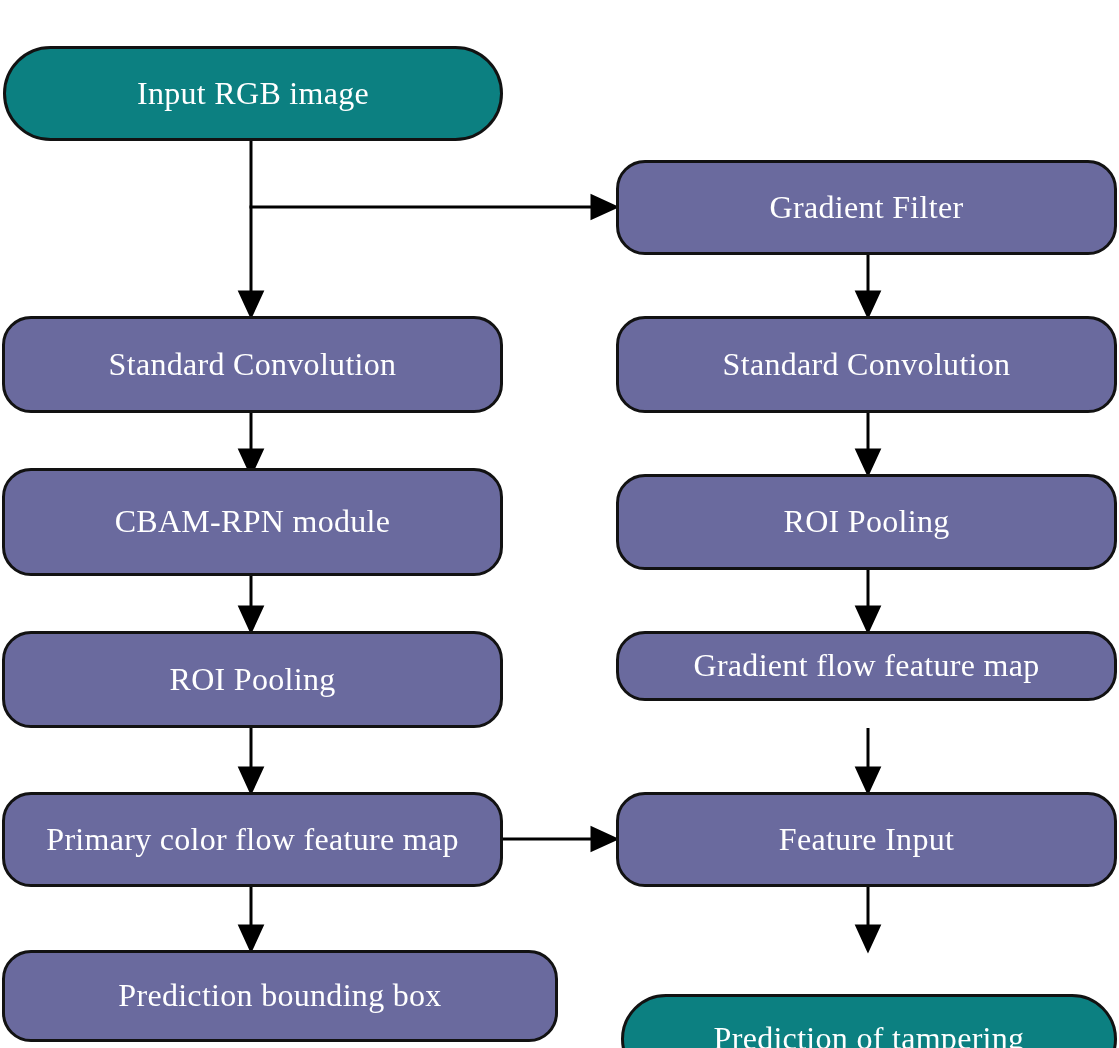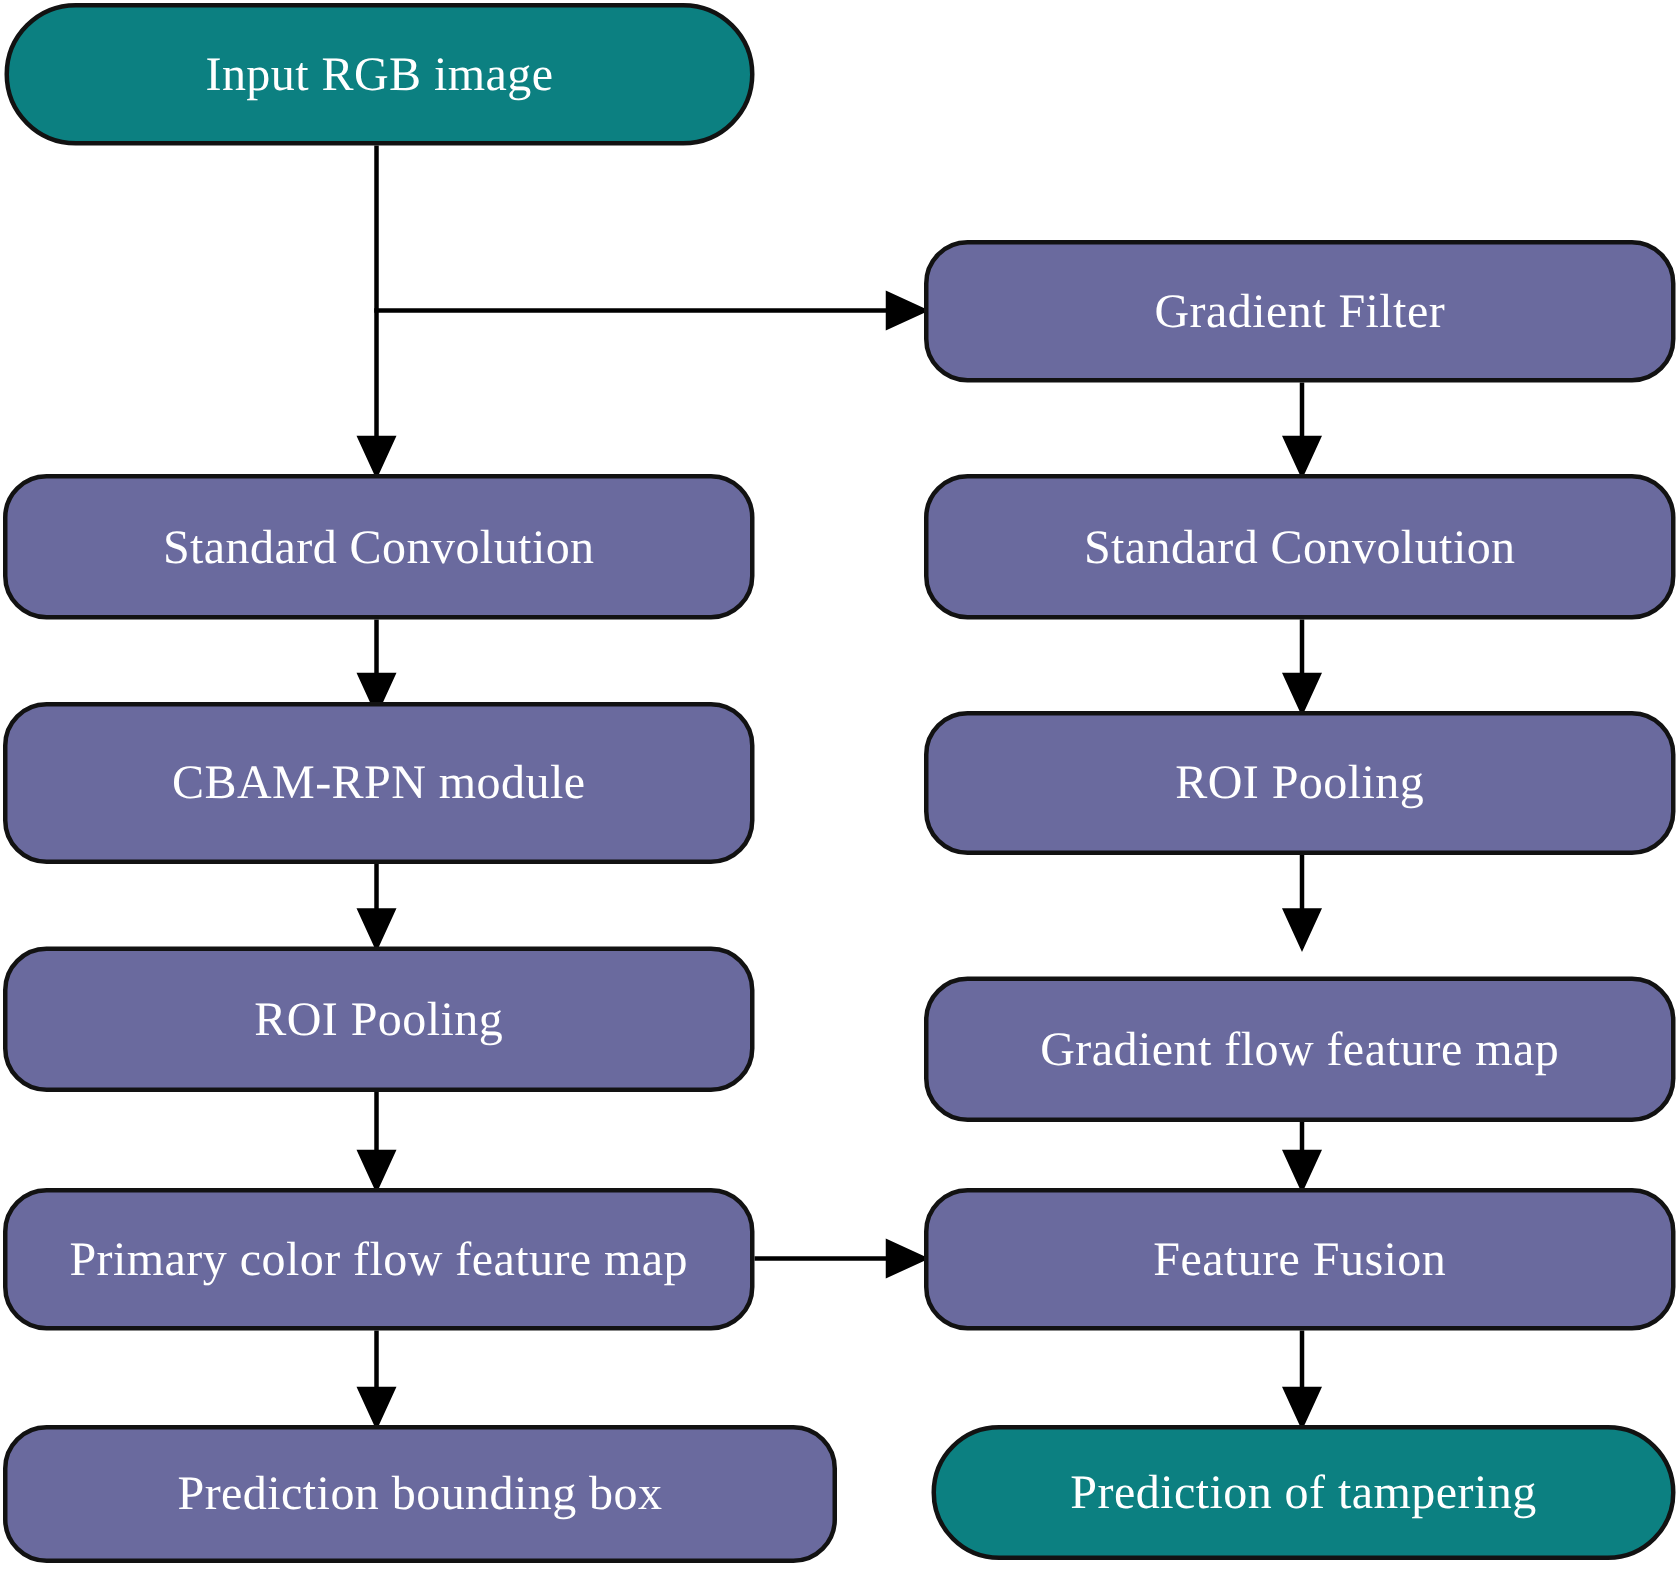--- a/index.html
+++ b/index.html
@@ -35,20 +35,21 @@
     text-align: center;
     line-height: 1.1;
   }
   .process {
     background: var(--process-fill, #6a6a9e);
     border-radius: 29px;
   }
   .terminal {
     background: var(--terminal-fill, #0c8081);
     border-radius: 48px;
+    margin-top: 44px;
   }
   .terminal.small-radius {
     border-radius: 45px;
   }
   .node span {
     display: block;
     padding: 0 6px;
     white-space: nowrap;
   }
 </style>
@@ -116,29 +117,29 @@
   <div class="node process" style="left:2px; top:468px; width:501px; height:108px;">
     <span>CBAM-RPN module</span>
   </div>
   <div class="node process" style="left:616px; top:474px; width:501px; height:96px;">
     <span>ROI Pooling</span>
   </div>
 
   <div class="node process" style="left:2px; top:631px; width:501px; height:97px;">
     <span>ROI Pooling</span>
   </div>
-  <div class="node process" style="left:616px; top:631px; width:501px; height:97px;margin-top:20px;">
+  <div class="node process" style="left:616px; top:631px; width:501px; height:70px;">
     <span>Gradient flow feature map</span>
   </div>
 
   <div class="node process" style="left:2px; top:792px; width:501px; height:95px;align-items:center;">
     <span>Primary color flow feature map</span>
   </div>
   <div class="node process" style="left:616px; top:792px; width:501px; height:95px;">
-    <span>Feature Fusion</span>
+    <span>Feature Input</span>
   </div>
 
   <div class="node process" style="left:2px; top:950px; width:556px; height:92px;">
     <span>Prediction bounding box</span>
   </div>
   <div class="node terminal small-radius" style="left:621px; top:950px; width:496px; height:90px;">
     <span>Prediction of tampering</span>
   </div>
 
 </div>

